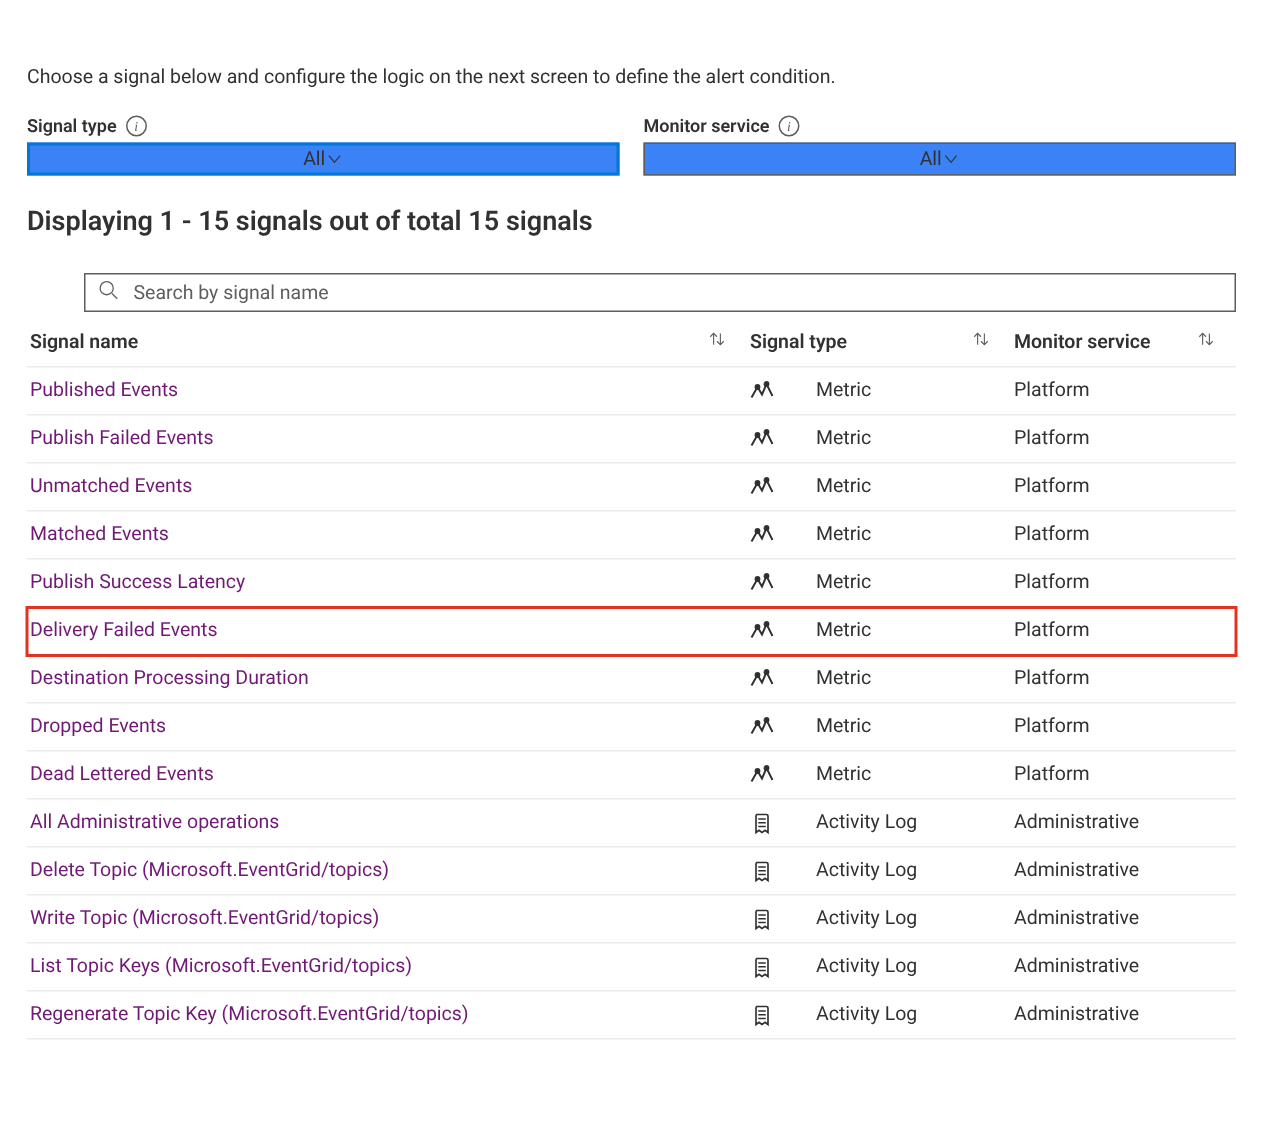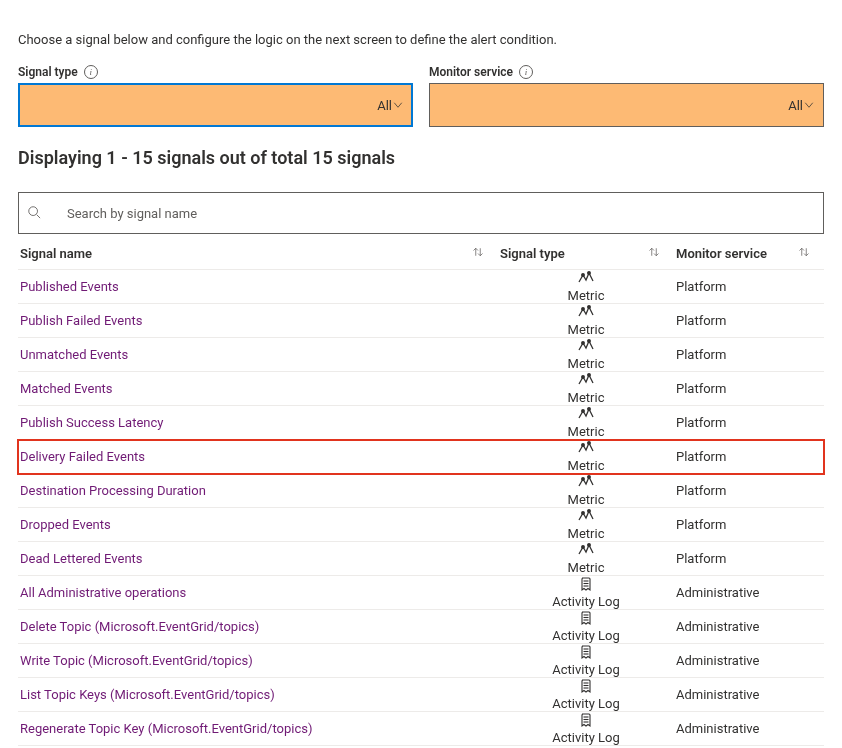--- a/index.html
+++ b/index.html
@@ -30,21 +30,21 @@
     font-size: 16px;
     line-height: 1;
     cursor: pointer;
     padding: 6px;
     margin-top: 4px;
     color: #605e5c;
   }
   .description {
     font-size: 13px;
     color: #323130;
-    margin: 0 0 18px 0;
+    margin: 12px 0 18px 0;
   }
   .dropdown-row {
     display: flex;
     gap: 16px;
     margin-bottom: 20px;
   }
   .dropdown-group {
     flex: 1;
     display: flex;
     flex-direction: column;
@@ -68,52 +68,53 @@
     height: 14px;
     border: 1px solid #605e5c;
     border-radius: 50%;
     font-size: 9px;
     line-height: 1;
     font-style: italic;
     font-family: Georgia, serif;
     color: #605e5c;
   }
   .select-box {
-    height: 44px;
+    height: 22px;
     border: 1px solid #605e5c;
-    background: #fdba74;
+    background: #3b82f6;
     display: flex;
     align-items: center;
-    justify-content: flex-end;
+    justify-content: center;
     padding: 0 8px;
     cursor: pointer;
     font-size: 13px;
   }
   .select-box.focused {
     border: 2px solid #0078d4;
     padding: 0 7px;
   }
   .chev {
     display: inline-flex;
   }
   .chev svg { width: 12px; height: 12px; }
   .count-line {
     font-size: 18px;
     font-weight: 600;
     color: #323130;
     margin-bottom: 24px;
   }
   .search-box {
-    height: 42px;
+    height: 26px;
     border: 1px solid #605e5c;
     display: flex;
     align-items: center;
     padding: 0 8px;
-    gap: 24px;
+    gap: 8px;
     margin-bottom: 4px;
+    margin-left: 38px;
   }
   .search-box input {
     border: none;
     outline: none;
     flex: 1;
     font-size: 13px;
     font-family: inherit;
   }
   .search-box input::placeholder { color: #605e5c; }
   .search-icon svg { width: 14px; height: 14px; }
@@ -150,22 +151,21 @@
     outline: 2px solid #e1341e;
     outline-offset: -1px;
   }
   .link {
     color: #701a75;
     cursor: pointer;
   }
   .type-cell {
     display: flex;
     align-items: center;
-    gap: 2px;
-    flex-direction: column;
+    gap: 28px;
   }
   .type-icon { display:inline-flex; width:16px; }
   .type-icon svg { width: 16px; height: 16px; }
   .col-name { width: 480px; }
   .col-type { width: 176px; }
   .col-svc  { width: auto; }
 </style>
 </head>
 <body>
 

